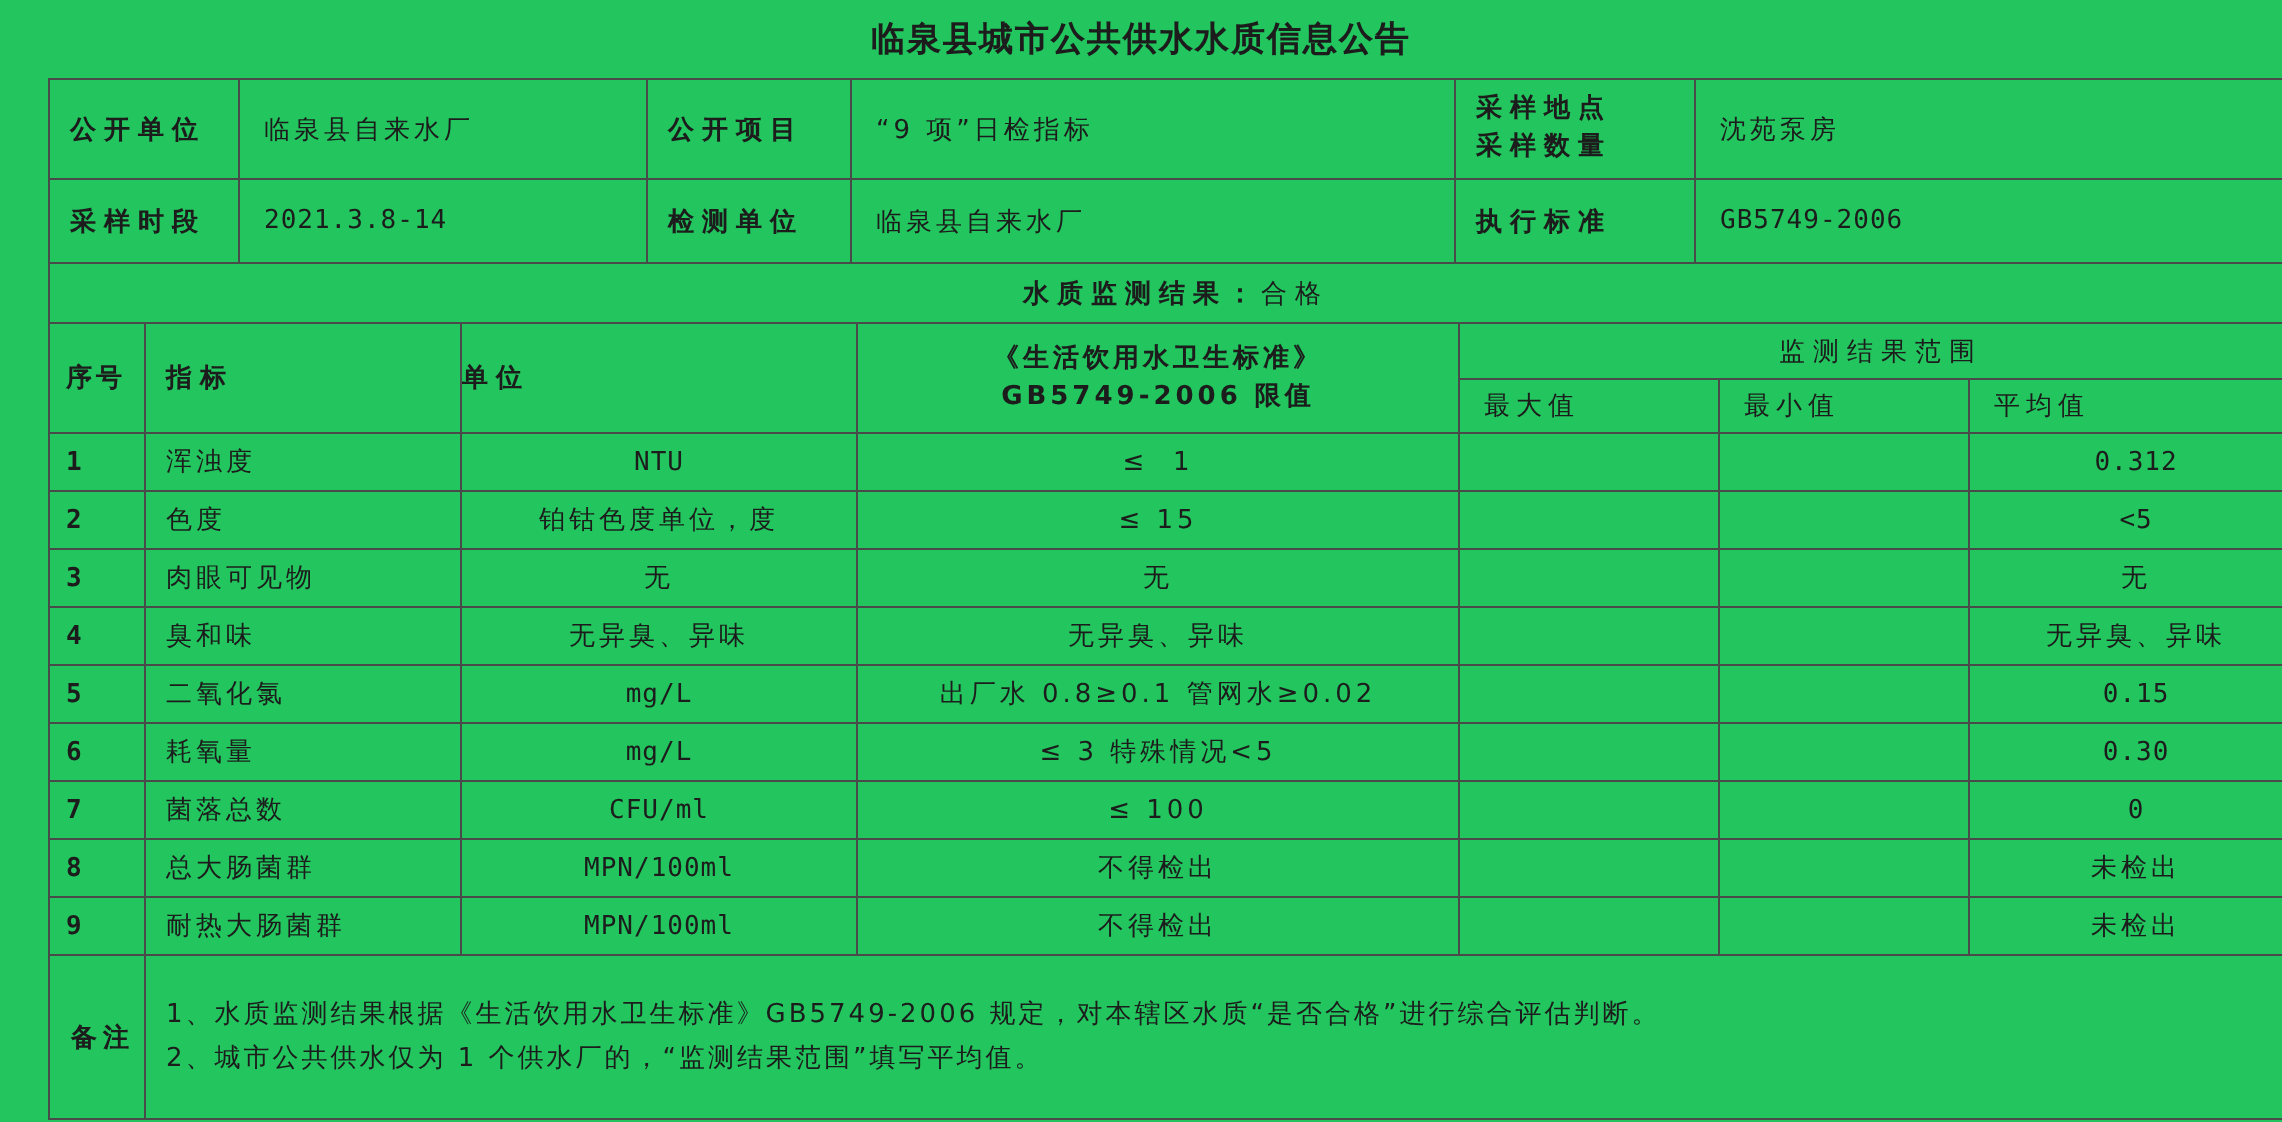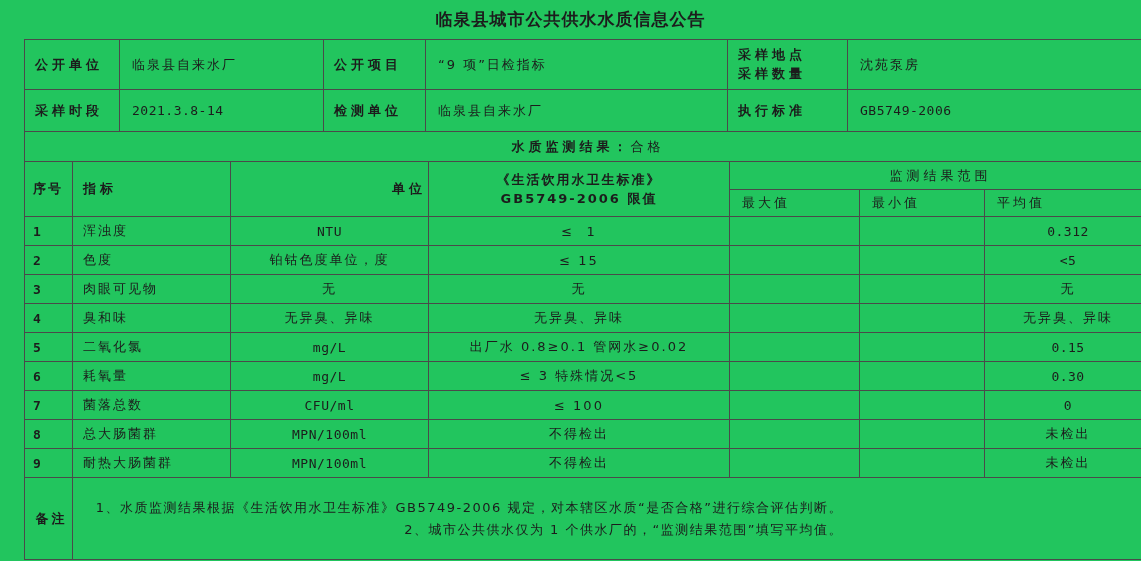--- a/index.html
+++ b/index.html
@@ -42,41 +42,41 @@
   .value{
     padding-left:12px;
     text-align:left;
     letter-spacing:2px;
   }
   .mono{
     font-family:"DejaVu Sans Mono","Liberation Mono",monospace;
     letter-spacing:0.5px;
   }
   .two-line span{display:block;line-height:1.45;}
-  .center{text-align:right;}
+  .center{text-align:left;}
   .result-cell{text-align:center;letter-spacing:4px;}
   .result-label{font-weight:bold;}
   .hdr-limit{font-weight:bold;text-align:center;letter-spacing:2px;line-height:1.5;}
   .hdr-limit span{display:block;}
   .hdr-range{font-weight:normal;text-align:center;letter-spacing:4px;}
   .sub-hdr{text-align:left;padding-left:12px;letter-spacing:3px;font-weight:normal;}
   tbody.data-rows tr{height:29px;}
   tbody.data-rows td.c-no{font-weight:bold;padding-left:8px;text-align:left;letter-spacing:0;}
   tbody.data-rows td.c-indicator{padding-left:10px;text-align:left;letter-spacing:2px;}
   tbody.data-rows td.c-unit,
   tbody.data-rows td.c-limit,
   tbody.data-rows td.c-avg{text-align:center;letter-spacing:2px;white-space:pre-wrap;}
   tbody.data-rows td.mono{letter-spacing:0.5px;}
   .remark-label{font-weight:bold;letter-spacing:3px;padding-left:8px;text-align:center;}
   .notes{padding:5px 10px;vertical-align:middle;}
   .note-line{
     line-height:1.65;
     letter-spacing:1.5px;
     max-width:760px;
-    text-align:right;
+    text-align:left;
   }
 </style>
 </head>
 <body>
 
 <div class="page">
 
   <div class="title">临泉县城市公共供水水质信息公告</div>
 
   <table>

